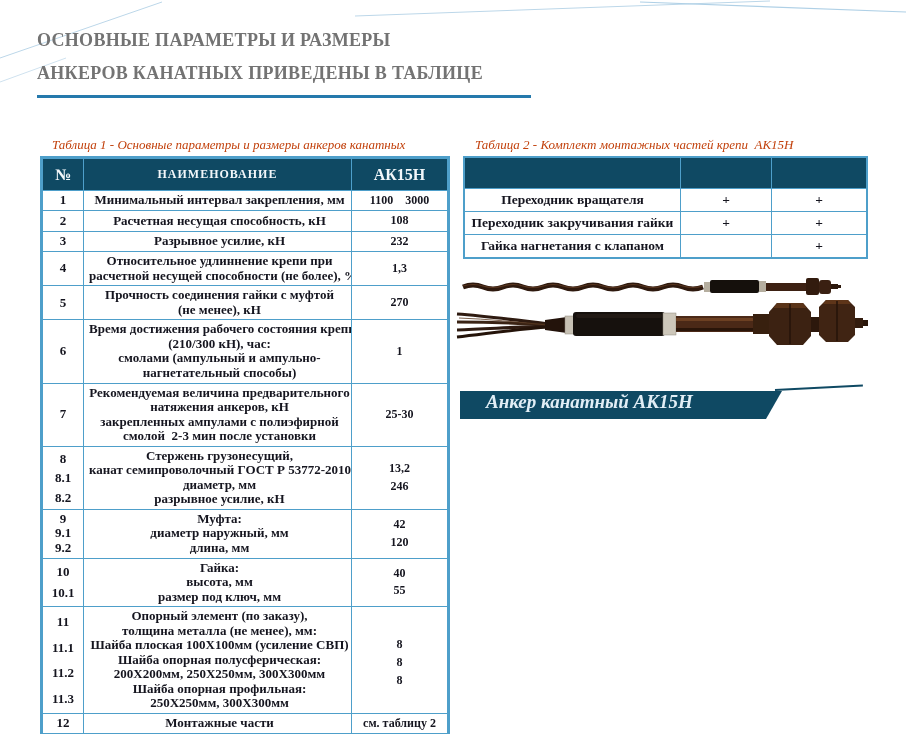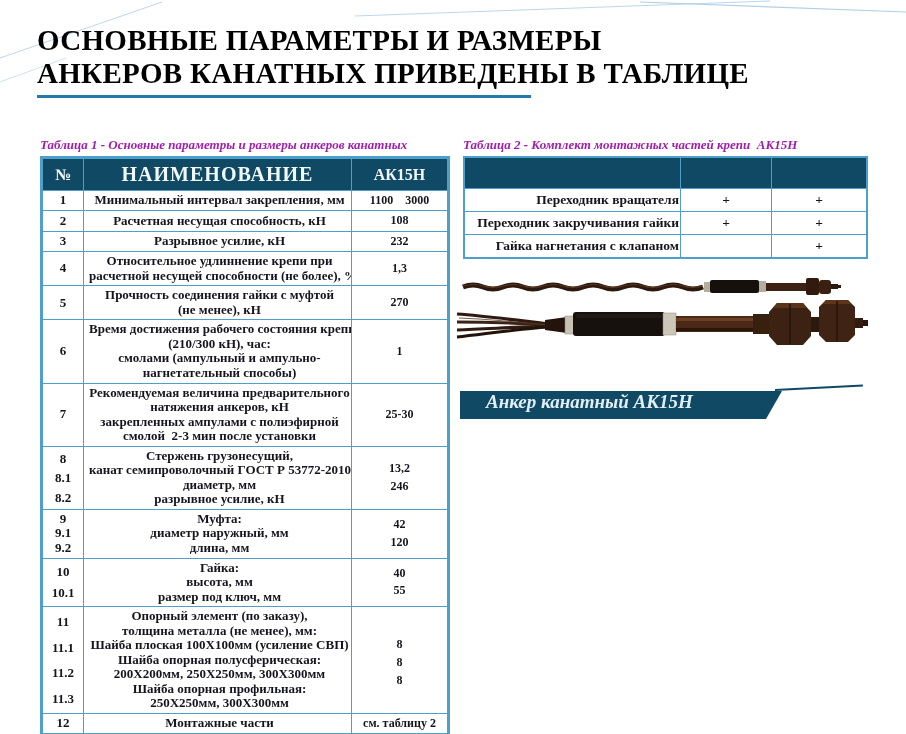--- a/index.html
+++ b/index.html
@@ -4,50 +4,50 @@
 <style>
   html,body{margin:0;padding:0;}
   body{
     width:906px;height:734px;position:relative;background:#ffffff;
     font-family:"Liberation Serif", serif;overflow:hidden;
   }
   
   #deco-lines{position:absolute;left:0;top:0;width:906px;height:120px;pointer-events:none;}
 
   
-  #page-title{position:absolute;left:37px;top:24px;font-weight:bold;font-size:29px;
-    color:#000000;line-height:33px;letter-spacing:.3px;}
+  #page-title{position:absolute;left:37px;top:24px;font-weight:bold;font-size:18px;
+    color:#737373;line-height:33px;letter-spacing:.3px;}
   #title-underline{position:absolute;left:37px;top:95px;width:494px;height:3px;background:#2579AC;}
 
-  .caption{position:absolute;top:137px;font-style:italic;font-weight:bold;font-size:13px;color:#a21caf;white-space:pre;}
+  .caption{position:absolute;top:137px;font-style:italic;font-weight:normal;font-size:13px;color:#c2410c;white-space:pre;margin-left:12px;}
   #caption1{left:40px;}
   #caption2{left:463px;}
 
   
   table{border-collapse:collapse;table-layout:fixed;}
   #table1{position:absolute;left:40px;top:156px;width:402px;border:3px solid #4E9FCA;}
   #table1 th,#table1 td{border:1.6px solid #4E9FCA;}
   #table1 th{background:#0F4963;color:#F2F7FA;height:31px;padding:0;}
   th.h-no{width:40px;font-size:16px;}
-  th.h-name{width:267px;font-size:20px;letter-spacing:1px;}
+  th.h-name{width:267px;font-size:12px;letter-spacing:1px;}
   th.h-val{width:95px;font-size:16px;}
   #table1 td{font-weight:bold;color:#15151F;vertical-align:middle;}
   td.no-cell{width:40px;text-align:center;font-size:13px;white-space:pre;line-height:1.12;padding:1px 0;}
   td.name-cell{width:267px;text-align:center;font-size:13px;white-space:pre;line-height:1.12;padding:2px 1px 2px 5px;overflow:hidden;}
   td.val-cell{width:95px;text-align:center;font-size:12px;white-space:pre;line-height:1.45;padding:1px 0;}
   td.val-top{vertical-align:top;padding-top:5px;line-height:1.5;}
 
   #table2{position:absolute;left:463px;top:156px;width:399px;border:2px solid #4E9FCA;}
   #table2 th,#table2 td{border:1.6px solid #4E9FCA;}
   #table2 th{background:#0F4963;height:30px;padding:0;}
   th.h2-name{width:215px;}
   th.h2-c1{width:90px;}
   th.h2-c2{width:94px;}
   #table2 td{font-weight:bold;color:#15151F;height:20px;font-size:13.5px;}
-  td.t2-name{text-align:right;}
+  td.t2-name{text-align:center;}
   td.t2-mark{text-align:center;font-size:14px;}
 
   
   #product-photo{position:absolute;left:455px;top:266px;width:415px;height:112px;}
 
   
   #banner{position:absolute;left:460px;top:391px;width:322px;height:28px;background:#0F4963;
     -webkit-clip-path:polygon(0 0,100% 0,calc(100% - 16px) 100%,0 100%);
     clip-path:polygon(0 0,100% 0,calc(100% - 16px) 100%,0 100%);}
   #banner-label{padding:0 0 0 26px;font-style:italic;font-weight:bold;font-size:19px;color:#E1EEF6;white-space:pre;}

